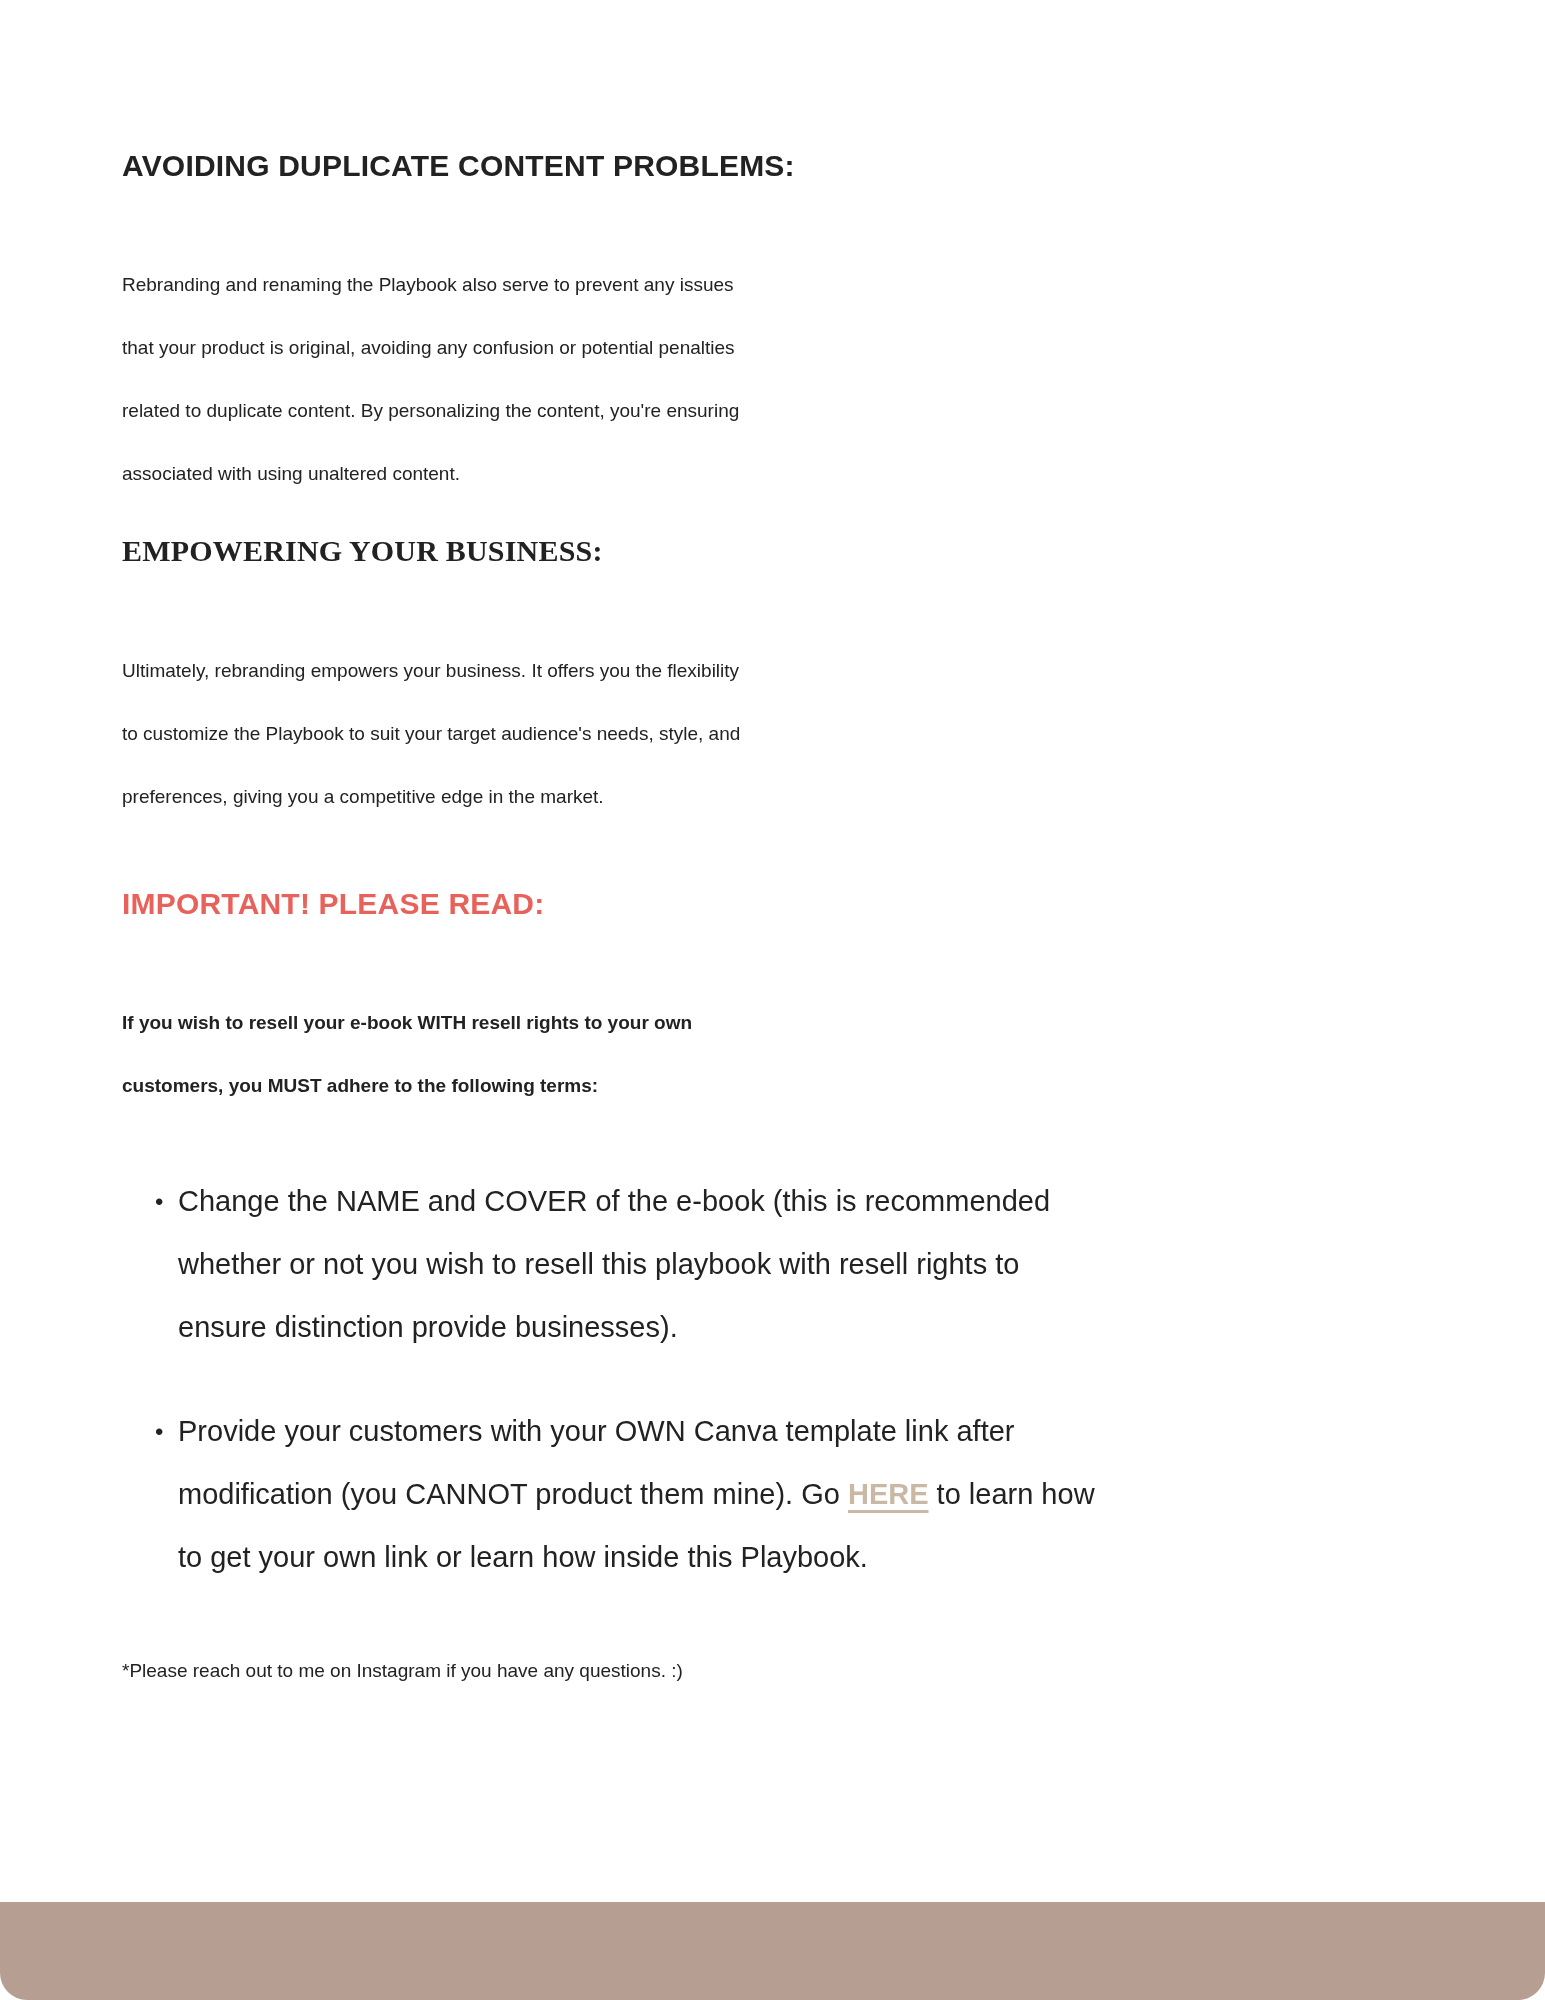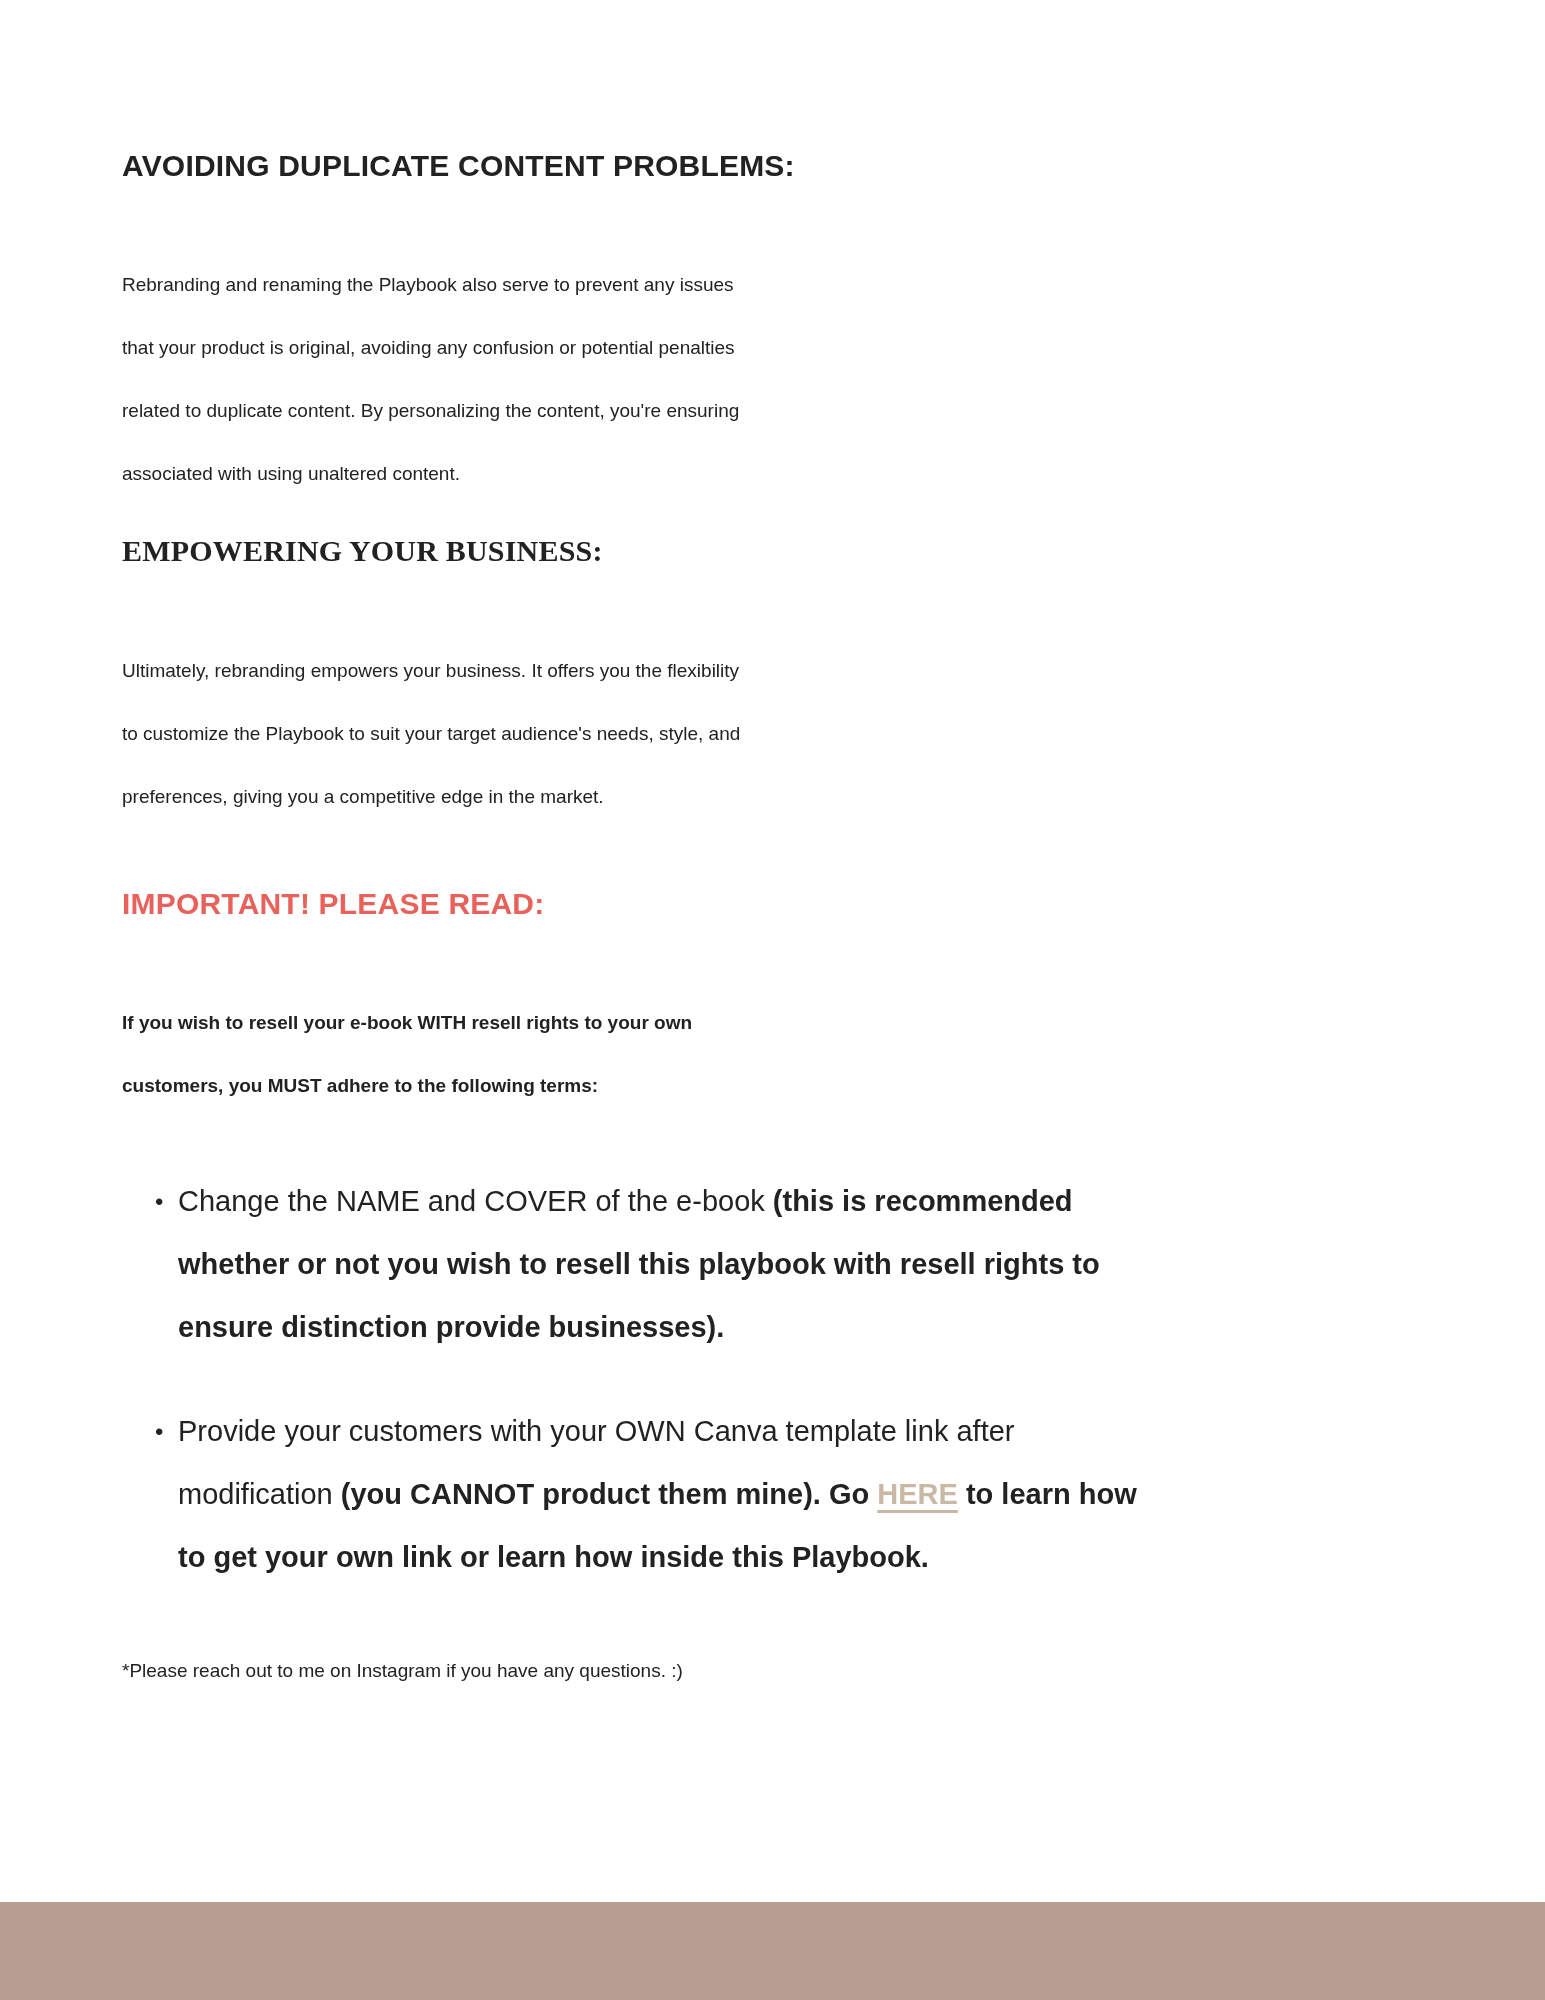--- a/index.html
+++ b/index.html
@@ -7,20 +7,21 @@
     padding: 0;
     background: #ffffff;
     font-family: "Liberation Sans", sans-serif;
   }
   .page {
     position: relative;
     width: 1545px;
     height: 2000px;
     background: #ffffff;
     overflow: hidden;
+    border-radius: 27px;
   }
   .content {
     padding: 148px 110px 0 122px;
     color: var(--text, #222222);
   }
   .doc-heading {
     font-size: 30px;
     line-height: 36px;
     font-weight: 700;
     letter-spacing: 0.2px;
@@ -49,21 +50,21 @@
   .bullet-marker {
     flex: none;
     width: 23px;
     font-size: 24px;
     line-height: 63px;
   }
   .bullet-text {
     flex: none;
   }
   .seg-bold { font-weight: 400; }
-  .seg-regular { font-weight: 700; }
+  .seg-regular { font-weight: 400; }
   .seg-link {
     font-weight: 700;
     color: var(--link, #c9b8a4);
     text-decoration: underline;
     text-decoration-thickness: 3px;
     text-underline-offset: 6px;
     cursor: pointer;
   }
   .mt-p1 { margin-top: 69px; }
   .mt-h2 { margin-top: 28px; font-family: Liberation Serif, serif; }

